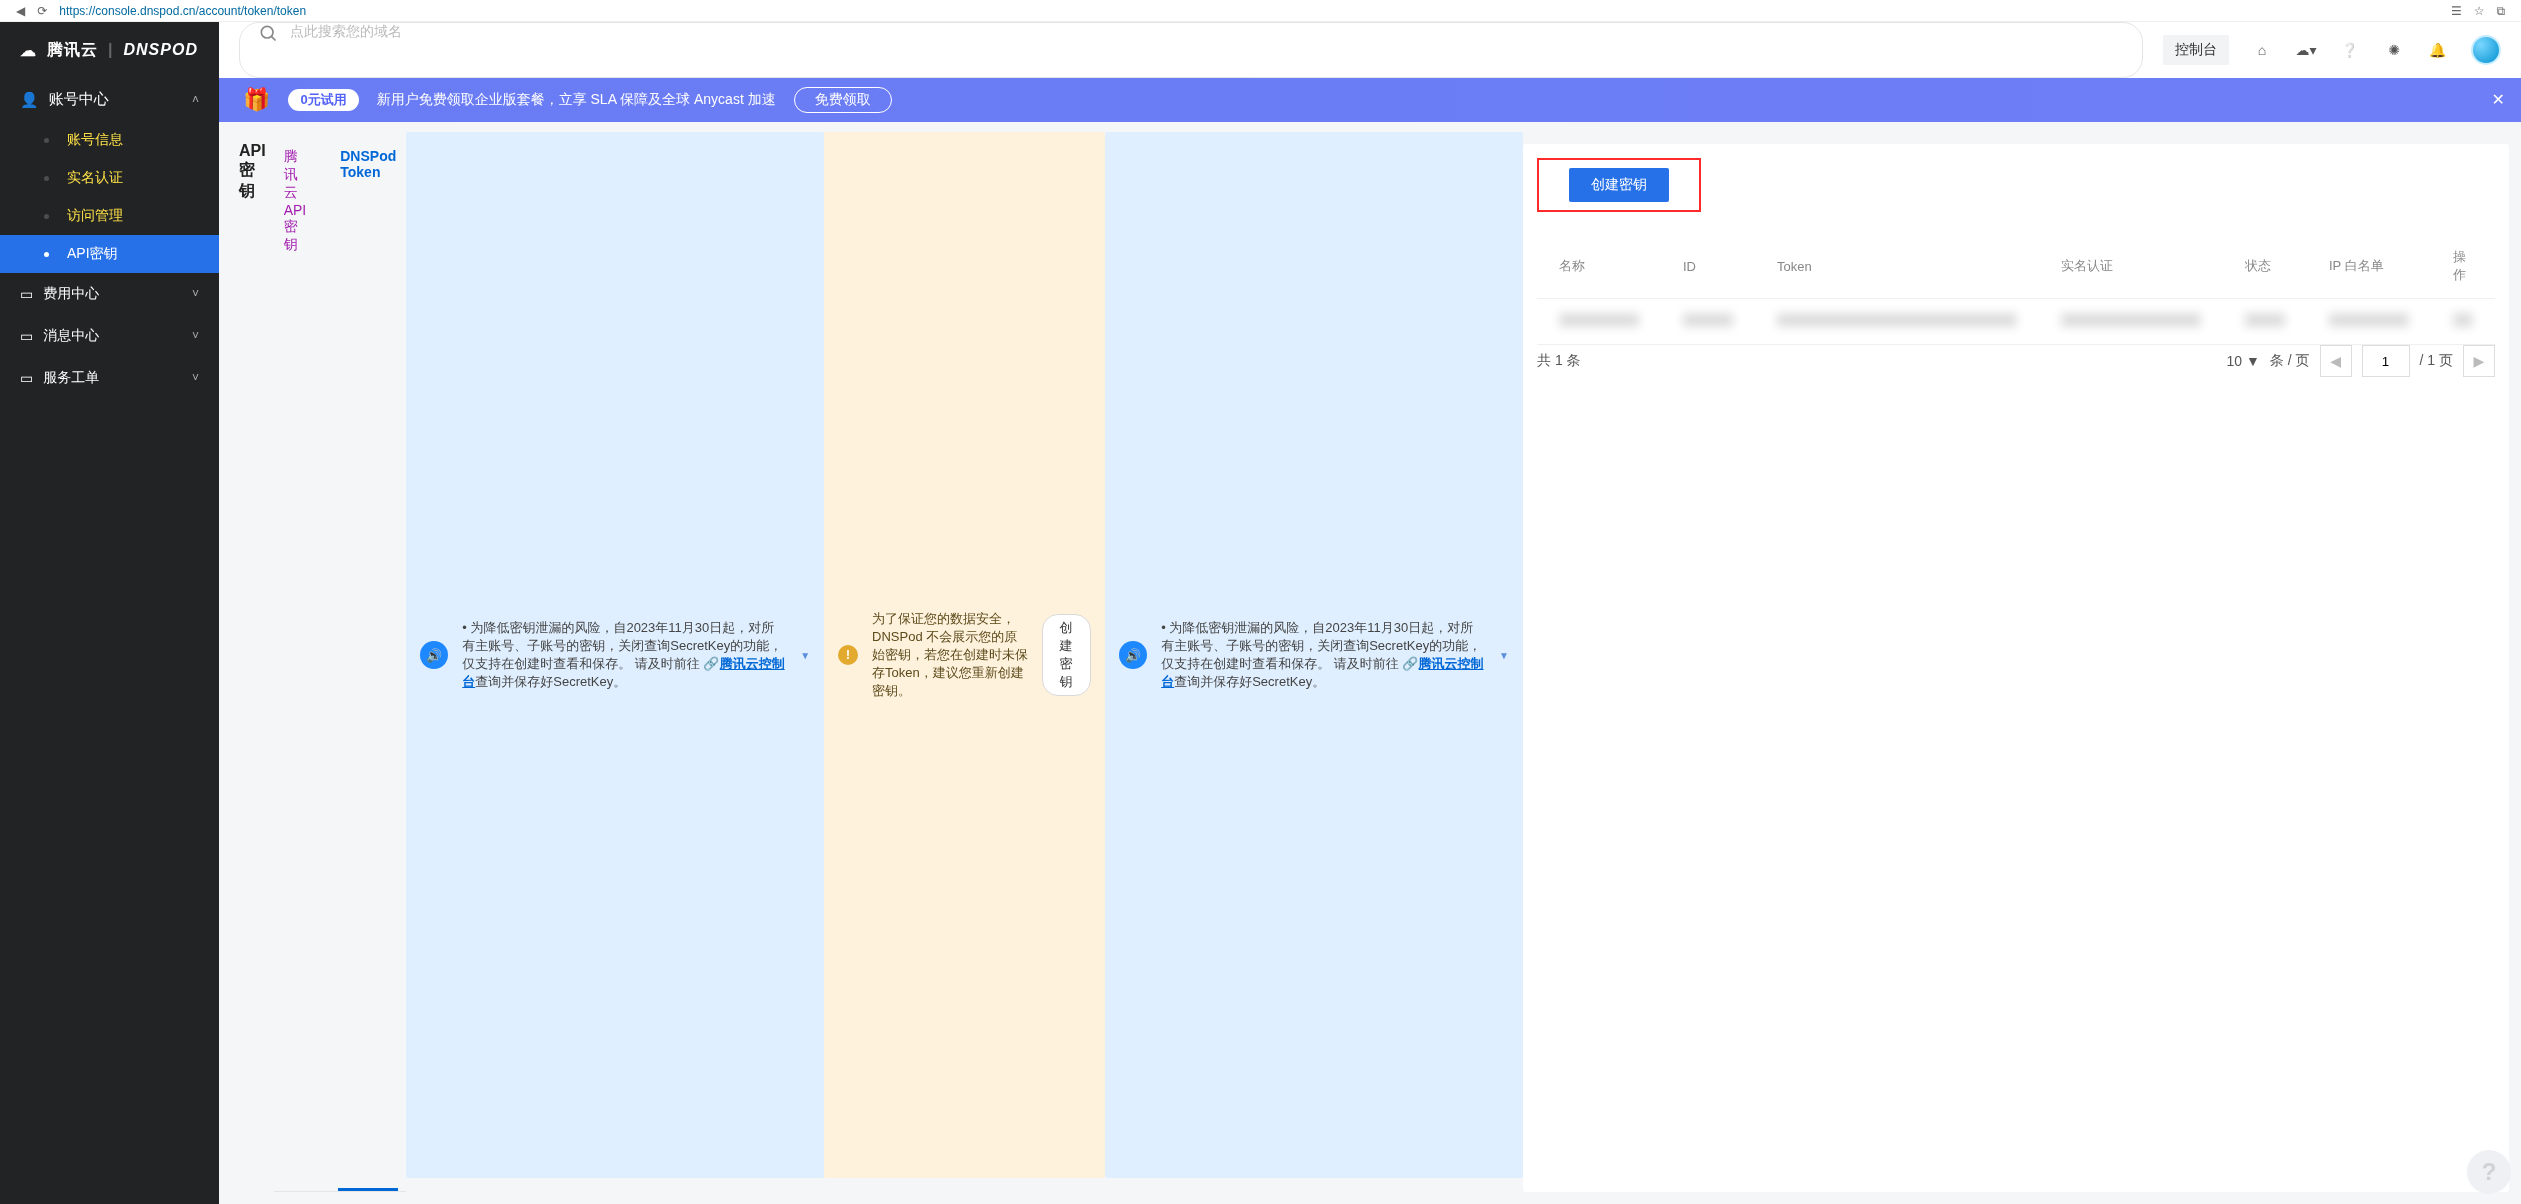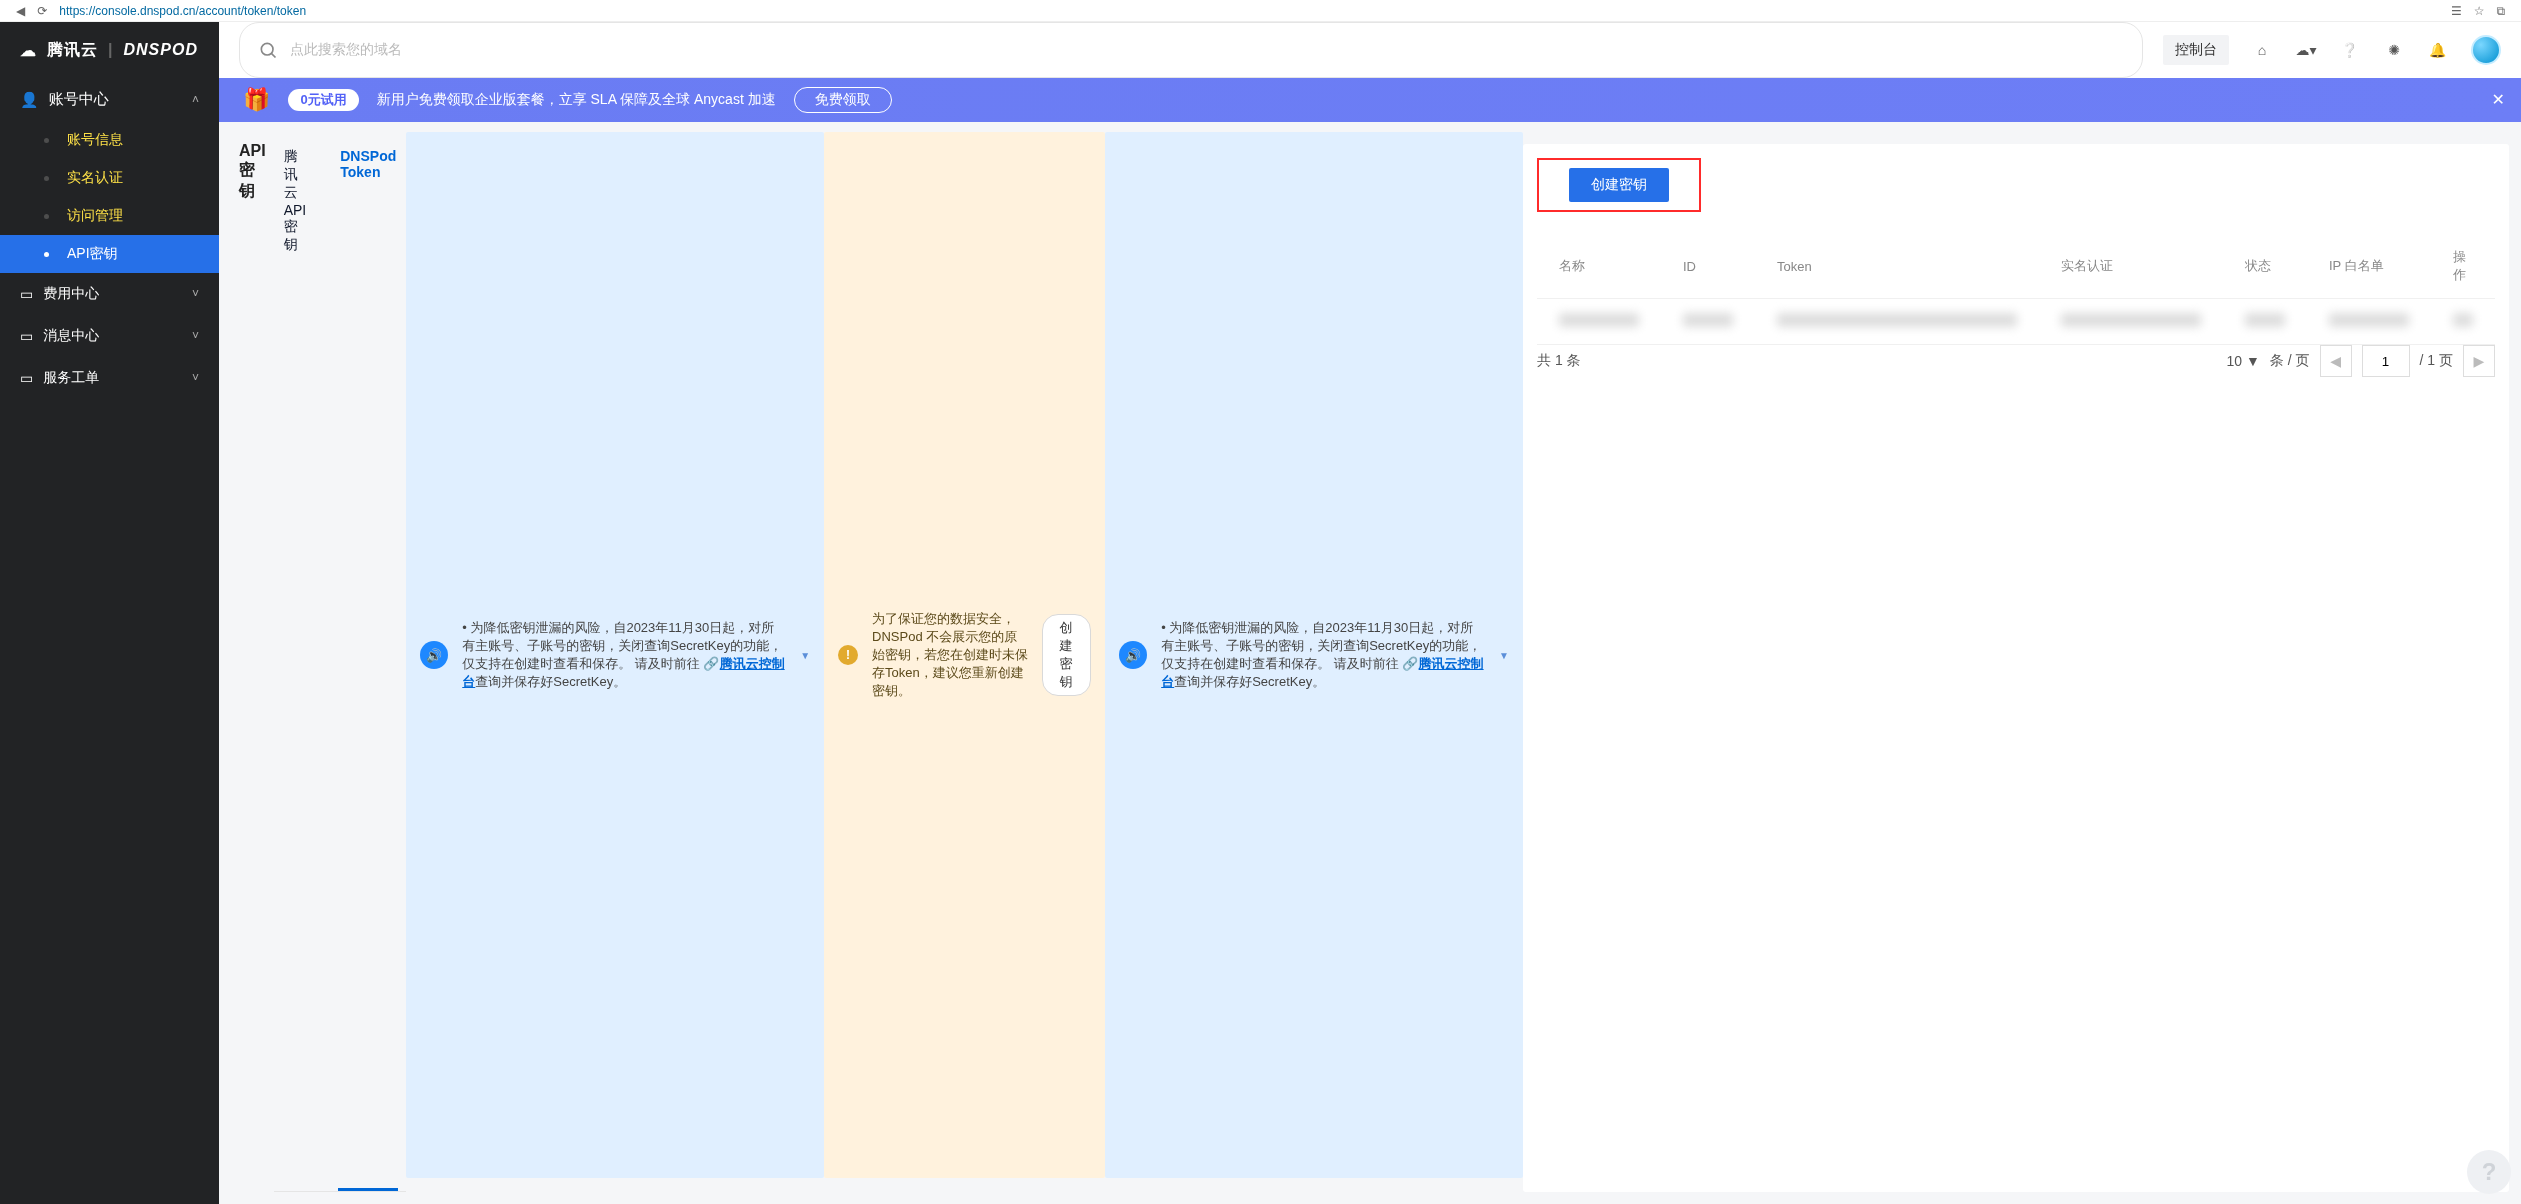--- a/index.html
+++ b/index.html
@@ -1,21 +1,21 @@
 <!DOCTYPE html>
 <html><head>
 <meta charset="utf-8">
 <style>
   * { box-sizing: border-box; }
   body { margin: 0; font-family: "PingFang SC","Microsoft YaHei",sans-serif; font-size: 14px; color: #333; background:#fff; }
   .app { display:flex; flex-direction:column; height: 100vh; }
   .browser-bar { display:flex; align-items:center; gap:12px; padding:0 16px; height:22px; background:#fff; border-bottom:1px solid #eee; font-size:12px; color:#666;}
   .topnav { display:flex; align-items:center; height:56px; background:#fff; justify-content:space-between;}
   .logo-col{ display:flex;align-items:center;justify-content:flex-start;gap:10px;background:#222325;height:56px;width:219px;color:#fff;padding-left:20px;font-weight:700;letter-spacing:1px;font-size:16px;}
-  .search { flex:1; display:flex; align-items:center; height:56px; border-radius:20px; margin:0 20px; padding:0 18px; background:#fff; border:1px solid #e5e5e5; color:#bbb; min-width:500px;}
+  .search { flex:1; display:flex; height:56px; border-radius:20px; margin:0 20px; padding:0 18px; background:#fff; border:1px solid #e5e5e5; color:#bbb; min-width:500px;}
   .search svg{ width:20px;height:20px;fill:none;stroke:#888;stroke-width:2;margin-right:12px;}
   .topnav-right{ display:flex;align-items:center;gap:22px;padding-right:20px; color:#555;}
   .topnav-right .btn{ background:#f2f3f5;border-radius:2px;padding:6px 12px;color:#333;}
   .topnav-right .icon{ width:22px;height:22px;display:inline-flex;align-items:center;justify-content:center;}
   .topnav-right .avatar{ width:30px;height:30px;border-radius:50%;background:radial-gradient(circle at 30% 30%,#7bd7ff,#0090d0);border:2px solid #c5ecff;}
   .body{ display:flex;flex:1;min-height:0;}
   
   .sidebar { width:219px; background:#222325; color:#fff; display:flex; flex-direction:column; padding-top:0;}
   .sidebar .nav-group-header{ display:flex;align-items:center;gap:12px;padding:12px 20px;color:#fff;font-size:15px;justify-content:space-between;}
   .nav-items .sub{ padding:10px 20px 10px 44px;color:#fde047;display:flex;align-items:center;gap:12px;}
@@ -26,21 +26,21 @@
   .chev{ font-size:12px;color:#aaa;}
   
   .main{ flex:1; display:flex; flex-direction:column; background:#f5f6f8; min-width:0;}
   .promo{ height:44px;background:linear-gradient(90deg,#6a7cf3,#6d7ef6);display:flex;align-items:center;color:#fff;gap:18px;padding:0 24px;font-size:14px;position:relative;}
   .promo .pill{ background:#fff;color:#5261f6;font-weight:700;border-radius:20px;padding:2px 12px;font-size:13px;}
   .promo .ghost{ border:1px solid #fff;border-radius:20px;padding:3px 20px;}
   .promo .close{ position:absolute;right:16px;top:12px;font-size:16px;}
   .content-pad{ padding:10px 12px 12px 12px; flex:1; display:flex; min-height:0;}
   .page-title{ font-size:16px; font-weight:700; color:#222; padding:10px 8px 0;}
   .tabs{ display:flex;gap:30px;border-bottom:1px solid #e5e5e5;padding:6px 8px 0;}
-  .tab{ padding:10px 2px 12px;color:#0f172a;cursor:pointer;}
+  .tab{ padding:10px 2px 12px;color:#a21caf;cursor:pointer;}
   .tab.active{ color:#0067d6;border-bottom:3px solid #0067d6;font-weight:600;}
   .card{ background:#fff;border-radius:3px;margin-top:12px;padding:14px 14px 18px;}
   .alert{ display:flex;align-items:center;border-radius:2px;padding:10px 14px;gap:14px;font-size:13px;position:relative;}
   .alert.blue{ background:#e0efff;color:#444;margin-bottom:14px;}
   .alert.yellow{ background:#fff2dd;color:#5c4a1a;margin-bottom:14px;justify-content:space-between;}
   .alert .speaker{ width:28px;height:28px;border-radius:50%;background:#1e88ff;display:inline-flex;align-items:center;justify-content:center;color:#fff;flex-shrink:0;}
   .alert .info{ width:20px;height:20px;border-radius:50%;background:#e2aa2e;color:#fff;display:inline-flex;align-items:center;justify-content:center;flex-shrink:0;font-size:12px;font-weight:700;}
   .link{ color:#0067d6;text-decoration:underline;font-weight:600;}
   .alert .chev-down{ margin-left:auto;color:#5b8ed9;font-size:10px;}
   .pill-btn{ background:#fff;border:1px solid #d9d9d9;border-radius:16px;padding:4px 16px;font-size:13px;color:#333;}

